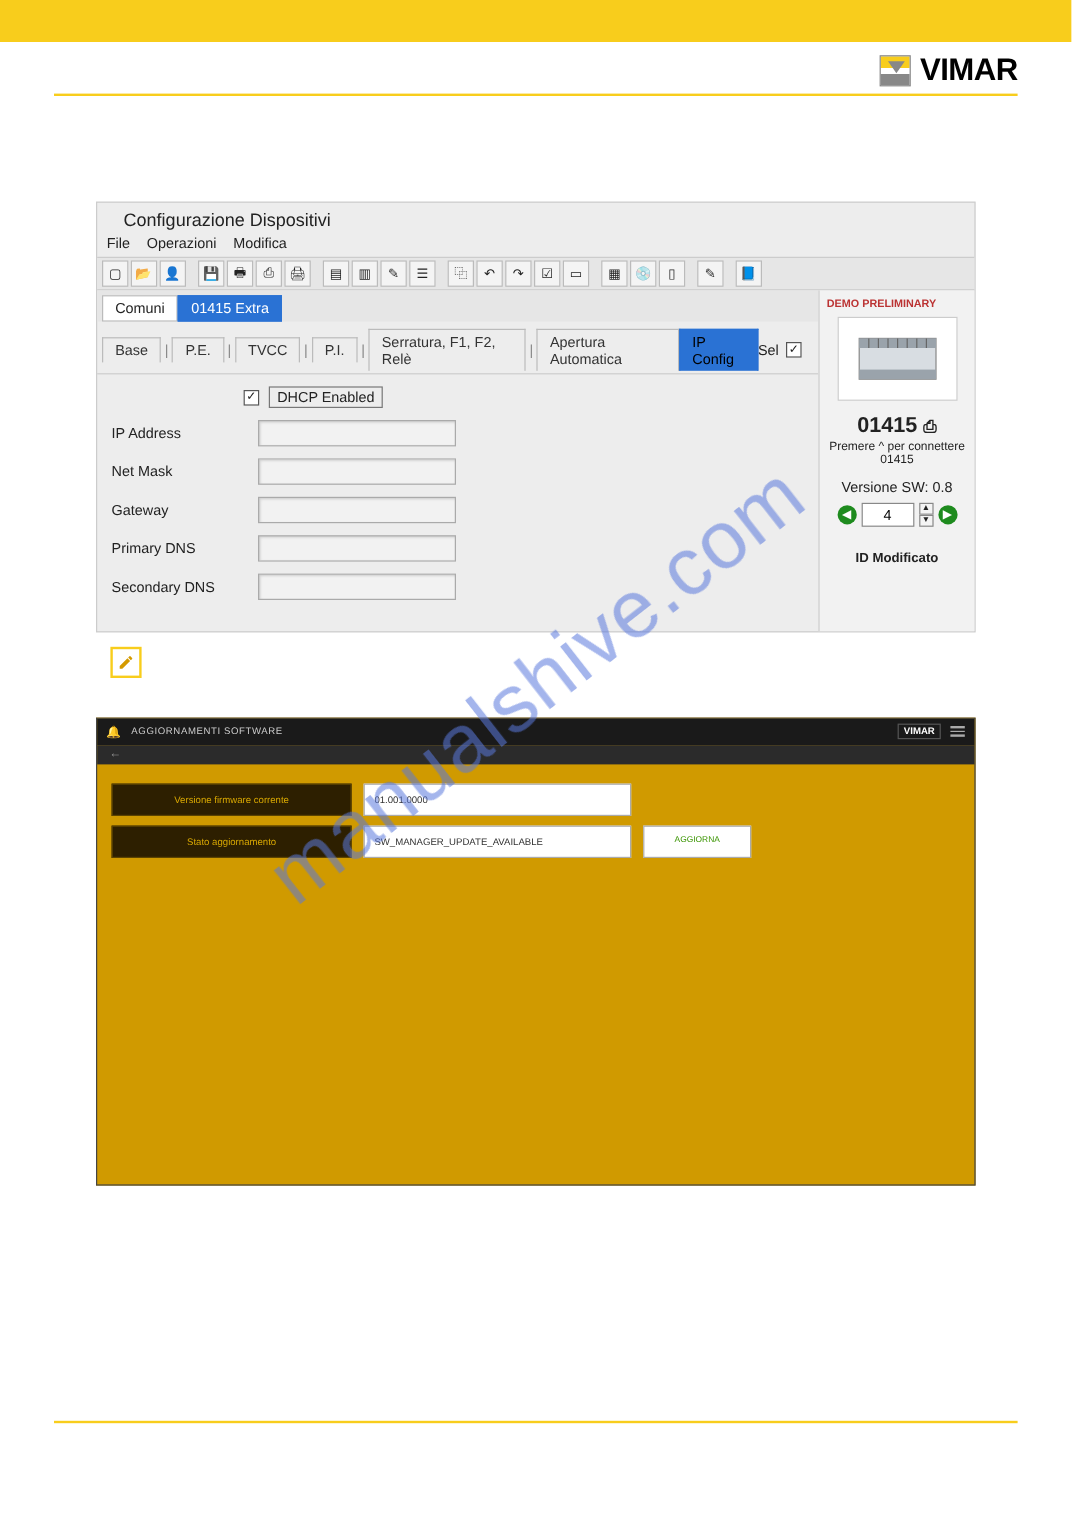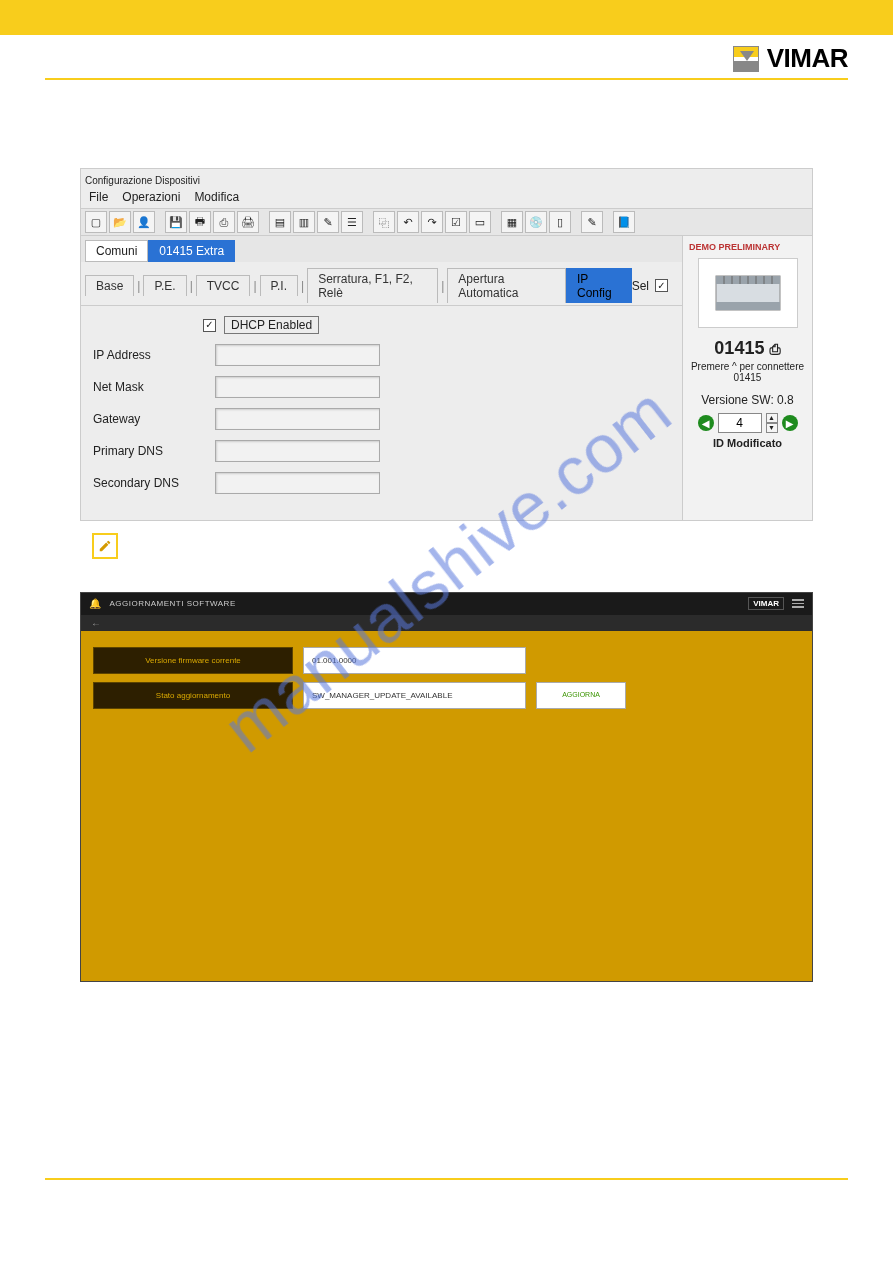--- a/index.html
+++ b/index.html
@@ -11,21 +11,21 @@
   .brand-mark { width: 26px; height: 26px; border: 1px solid #888; background: linear-gradient(180deg,#f8cd1c 40%,#fff 40%,#fff 60%,#888 60%); position: relative; }
   .brand-mark::after { content:""; position:absolute; left:6px; top:4px; width:0; height:0; border-left:7px solid transparent; border-right:7px solid transparent; border-top:10px solid #888; }
   .brand-text { font-weight: 900; font-size: 26px; letter-spacing: -0.5px; }
   .yellow-rule { height: 2px; background: #f8cd1c; margin: 0 45px; }
 
   .page { padding: 40px 80px 60px; position: relative; }
   .paras { font-size: 12px; color: #fff; line-height: 1.35; margin: 6px 0 10px; }
 
   
   .win-shot { width: 100%; background: #ededed; border: 1px solid #ccc; font-family: "Segoe UI", Tahoma, sans-serif; font-size: 12px; color:#222; }
-  .win-title { padding: 6px 4px 4px; font-size: 10px; }
+  .win-title { padding: 6px 22px 4px; font-size: 15px; }
   .win-menu { padding: 0 8px 4px; display: flex; gap: 14px; font-size: 12px; }
   .toolbar { display: flex; gap: 2px; padding: 2px 4px; background: #e6e6e6; border-top: 1px solid #ccc; border-bottom: 1px solid #ccc; }
   .tbbtn { width: 22px; height: 22px; background: #f4f4f4; border: 1px solid #bbb; display:flex; align-items:center; justify-content:center; font-size:11px; }
   .tbsep { width: 6px; }
   .body-row { display: flex; }
   .leftcol { flex: 1; min-width: 0; }
   .rightcol { width: 130px; background:#f2f2f2; border-left:1px solid #ccc; padding:6px; text-align:center; font-size:11px; }
   .tabrow { display:flex; align-items:center; gap:0; padding: 4px 4px 0; background:#e6e6e6; }
   .tab { padding: 3px 10px; border: 1px solid #bbb; background:#ffffff; font-size:12px; }
   .tab.blue { background:#2a72d4; color:#fff; border-color:#2a72d4; }
@@ -45,21 +45,21 @@
   .device-img { width: 100px; height: 70px; margin: 6px auto 10px; background:#fff; border:1px solid #ccc; display:flex; align-items:center; justify-content:center; }
   .device-img svg { width:80px; height:50px; }
   .demo-t { font-size:9px; color:#b33; font-weight:bold; text-align:left; }
   .usb-ic { font-size:14px; }
   .ver-row { margin-top:10px; font-size:12px; }
   .navctl { display:flex; align-items:center; justify-content:center; gap:4px; margin-top:6px;}
   .navctl .arrow { width:16px; height:16px; background:#1e8b1e; border-radius:8px; color:#fff; display:flex; align-items:center; justify-content:center; font-size:10px;}
   .navctl input { width:44px; height:20px; border:1px solid #888; text-align:center; font-size:12px; }
   .spinbtns { display:flex; flex-direction:column; }
   .spinbtns span { width:12px; height:10px; border:1px solid #888; background:#f4f4f4; font-size:7px; text-align:center; line-height:8px; }
-  .id-mod { font-size:11px; font-weight:bold; margin-top:4px; }
+  .id-mod { font-size:11px; font-weight:bold; margin-top:20px; }
 
   .icon-note { display:flex; align-items:center; gap:8px; margin: 12px 0 6px; }
   .pencil-btn { width:26px; height:26px; border:2px solid #f8cd1c; display:flex; align-items:center; justify-content:center; }
   .pencil-btn svg { width:14px; height:14px; }
 
   
   .web-shot { width:100%; background:#d09a00; border:1px solid #444; font-family: Arial,sans-serif; font-size:10px; color:#fff; }
   .ws-top { height:22px; background:#1a1a1a; display:flex; align-items:center; padding:0 8px; gap:8px; }
   .ws-top .bell { font-size:10px; }
   .ws-top .ttl { font-size:8px; letter-spacing:0.5px; color:#ccc; }

